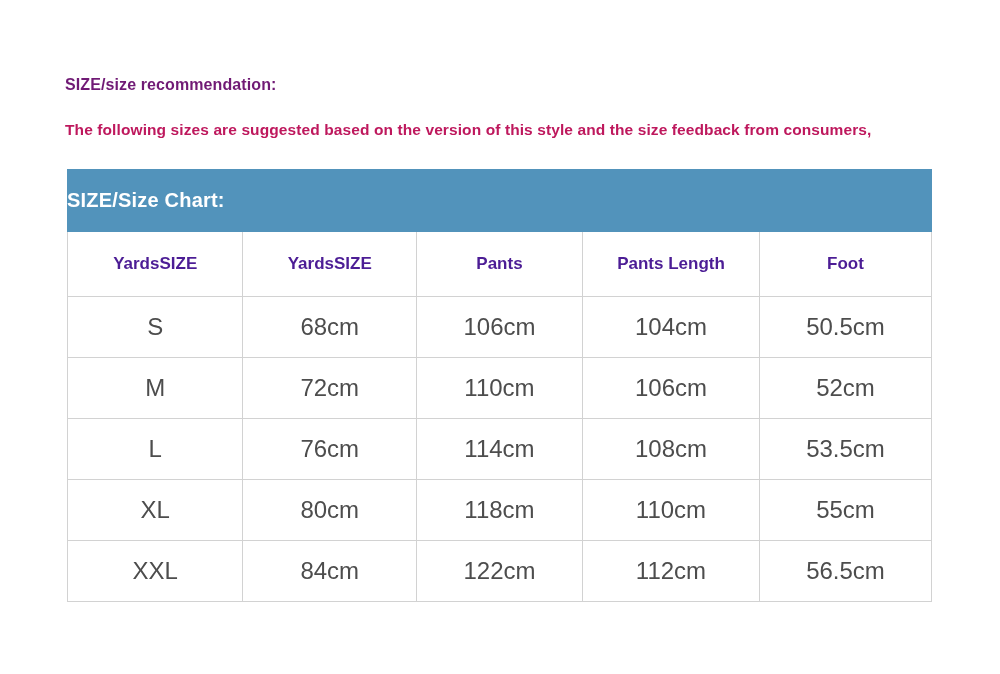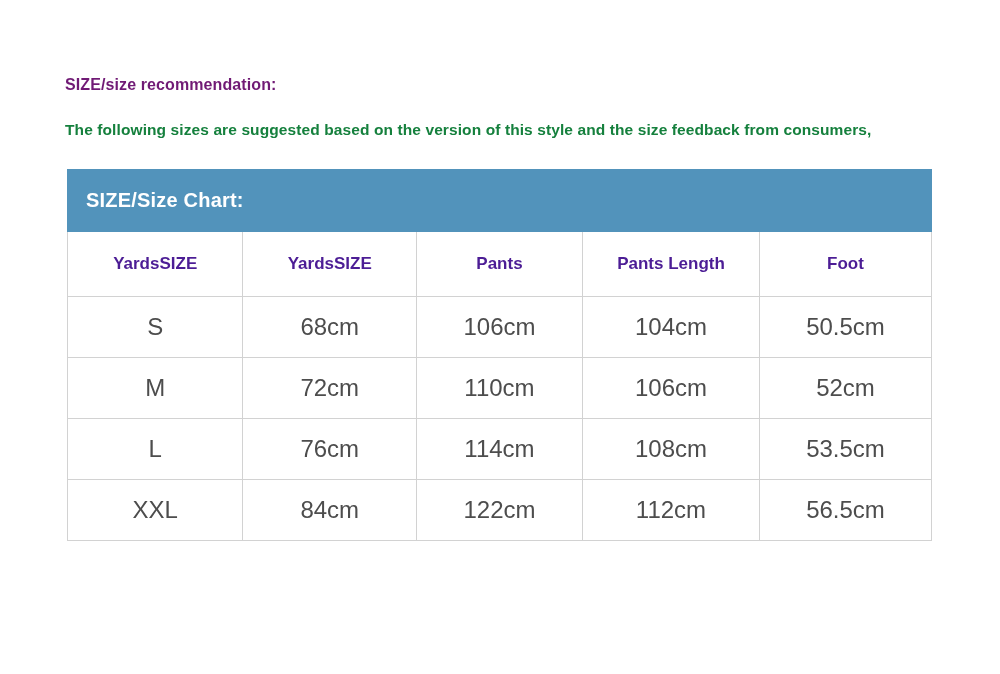--- a/index.html
+++ b/index.html
@@ -20,38 +20,37 @@
   .heading {
     margin: 0 0 26px 0;
     font-size: 16px;
     font-weight: bold;
     color: #701a75;
     letter-spacing: 0.1px;
   }
   .intro {
     font-size: 15.5px;
     font-weight: bold;
-    color: #15803d;
+    color: #be185d;
     line-height: 19.5px;
     letter-spacing: 0.1px;
   }
   .intro .line {
     white-space: nowrap;
   }
   .chart {
     margin: 29px 0 0 2px;
     width: 865px;
   }
   .banner {
     box-sizing: border-box;
     height: 63px;
     background: #5293bb;
     display: flex;
     align-items: center;
-    padding-left: 19px;
   }
   .banner-title {
     color: #ffffff;
     font-size: 20px;
     font-weight: bold;
     letter-spacing: 0.2px;
   }
   table.size-table {
     width: 100%;
     border-collapse: collapse;
@@ -129,20 +128,27 @@
           <td>52cm</td>
         </tr>
         <tr>
           <td>L</td>
           <td>76cm</td>
           <td>114cm</td>
           <td>108cm</td>
           <td>53.5cm</td>
         </tr>
         <tr>
+          <td>XL</td>
+          <td>80cm</td>
+          <td>118cm</td>
+          <td>110cm</td>
+          <td>55cm</td>
+        </tr>
+        <tr>
           <td>XXL</td>
           <td>84cm</td>
           <td>122cm</td>
           <td>112cm</td>
           <td>56.5cm</td>
         </tr>
       </tbody>
     </table>
 
   </div>

